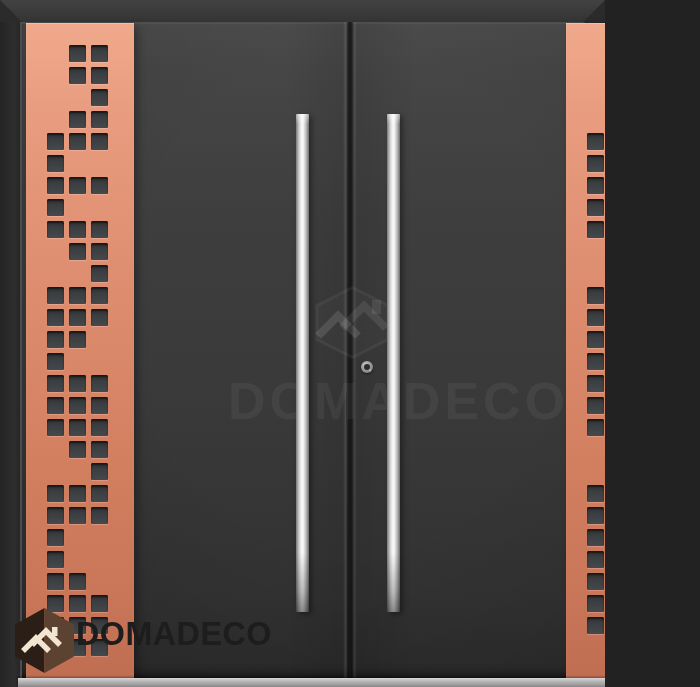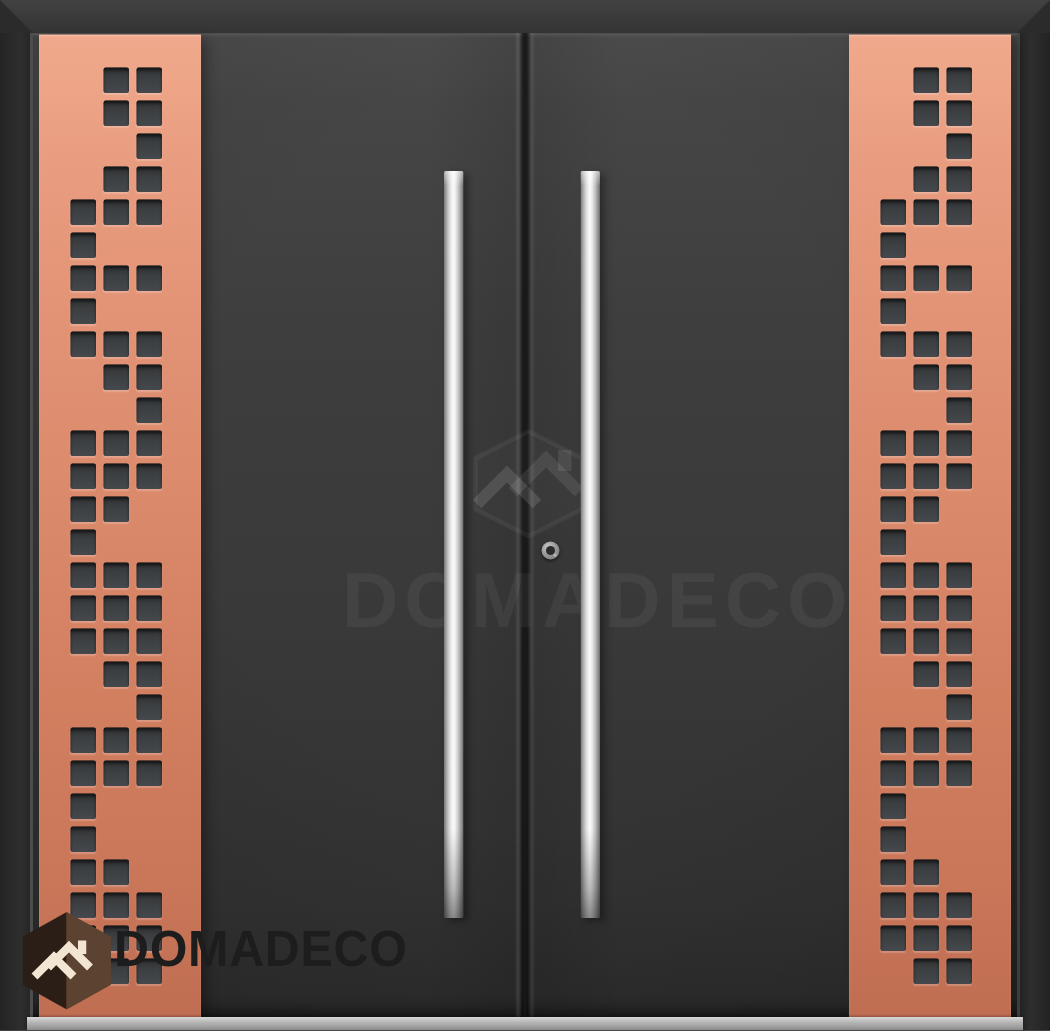--- a/index.html
+++ b/index.html
@@ -1,19 +1,19 @@
 <!DOCTYPE html>
 <html style="--copper-top: #f0a98c; --copper-mid: #dd8c6e; --copper-bottom: #c06e52; --door-gray: #3b3b3b; --frame-gray: #2c2c2c; --cutout-gray: #3c3f41; --handle-steel: #e9e9e9; --threshold-gray: #b5b5b5; --logo-hex-dark: #2b1e16; --logo-hex-light: #5c4230; --logo-roof-cream: #f2e6d3; --logo-text-dark: #1d1d1d;"><head>
 <meta charset="utf-8">
 <style>
   html,body{margin:0;padding:0;background:#222;}
   #stage{
-    position:relative;width:700px;height:687px;overflow:hidden;
+    position:relative;width:605px;height:687px;overflow:hidden;
     font-family:"Liberation Sans",sans-serif;
-    background:#737373;
+    background:#15803d;
   }
   
   .frame-top{
     position:absolute;left:0;top:0;width:700px;height:22px;
     background:linear-gradient(180deg,#424242 0%,#3a3a3a 55%,#343434 100%);
     z-index:2;
   }
   .miter{position:absolute;top:0;width:22px;height:22px;z-index:3;}
   .miter.left{left:0;background:linear-gradient(to bottom left,rgba(0,0,0,0) 48%,#2b2b2b 52%);}
   .miter.right{right:0;background:linear-gradient(to bottom right,rgba(0,0,0,0) 48%,#2b2b2b 52%);}

